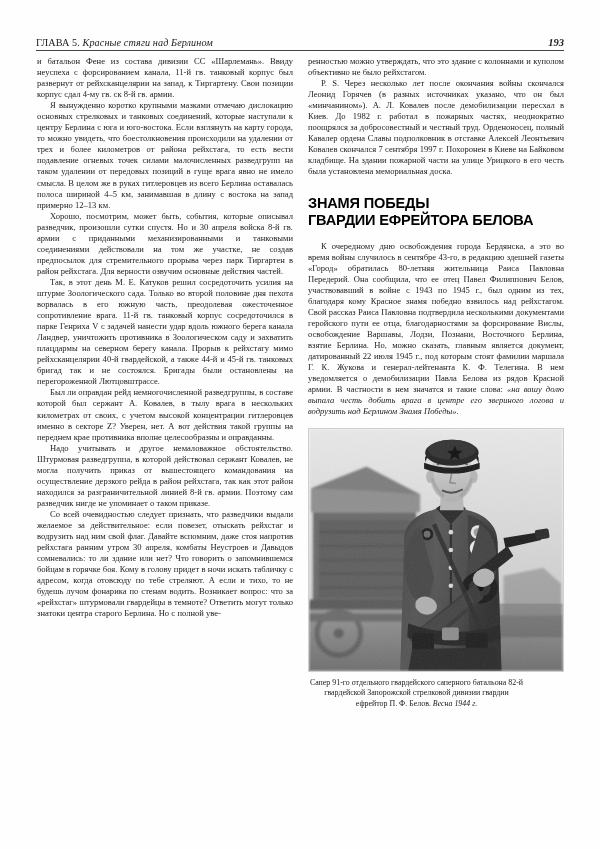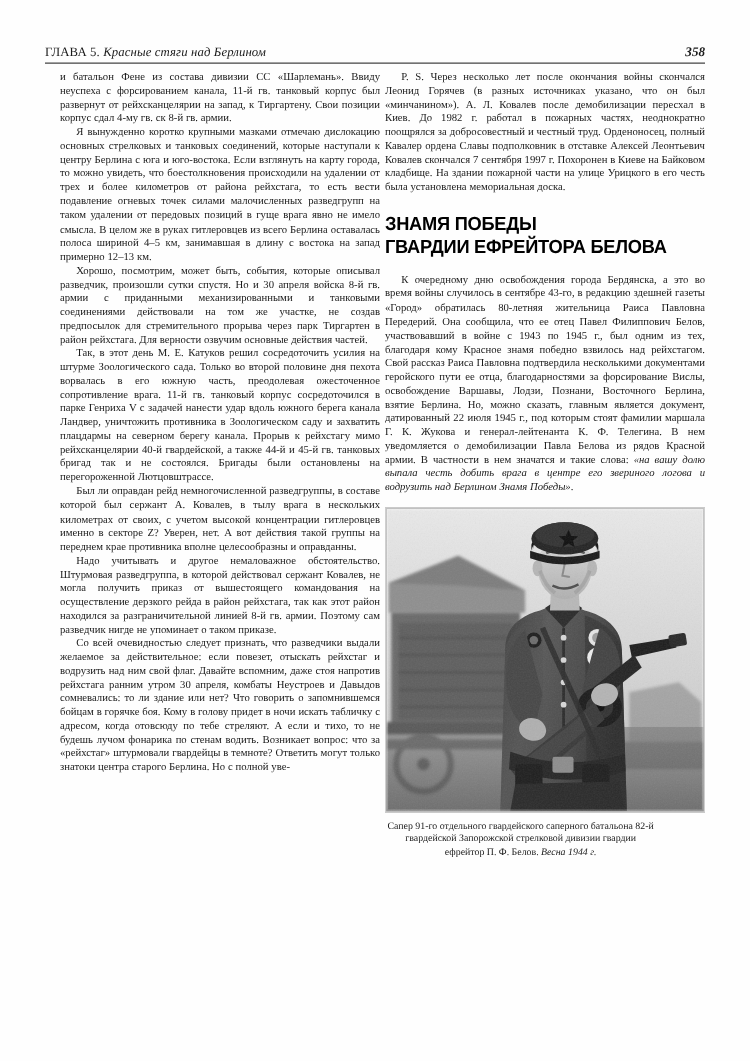--- a/index.html
+++ b/index.html
@@ -50,21 +50,21 @@
     left: 36px;
     top: 56px;
     width: 528px;
     height: 780px;
   }
   .col {
     position: absolute;
     top: 0;
     width: 256px;
   }
-  .col-left  { left: 12px; }
+  .col-left  { left: 1px; }
   .col-right { left: 272px; }
 
   p.body {
     margin: 0;
     font-size: 8.55px;
     line-height: 11.05px;
     text-align: justify;
     text-indent: 13px;
     hyphens: auto;
     -webkit-hyphens: auto;
@@ -115,36 +115,37 @@
 </head>
 <body>
 
 <div class="page">
 
   <div class="runhead">
     <div class="runhead-left">
       <span class="chap-no">ГЛАВА 5.</span>
       <span class="chap-title">Красные стяги над Берлином</span>
     </div>
-    <div class="runhead-right">358</div>
+    <div class="runhead-right">193</div>
   </div>
 
   <div class="columns">
 
     <div class="col col-left">
       <p class="body noindent">и батальон Фене из состава дивизии СС «Шарлемань». Ввиду неуспеха с форсированием канала, 11-й гв. танковый корпус был развернут от рейхсканцелярии на запад, к Тиргартену. Свои позиции корпус сдал 4-му гв. ск 8-й гв. армии.</p>
       <p class="body">Я вынужденно коротко крупными мазками отмечаю дислокацию основных стрелковых и танковых соединений, которые наступали к центру Берлина с юга и юго-востока. Если взглянуть на карту города, то можно увидеть, что боестолкновения происходили на удалении от трех и более километров от района рейхстага, то есть вести подавление огневых точек силами малочисленных разведгрупп на таком удалении от передовых позиций в гуще врага явно не имело смысла. В целом же в руках гитлеровцев из всего Берлина оставалась полоса шириной 4–5 км, занимавшая в длину с востока на запад примерно 12–13 км.</p>
       <p class="body">Хорошо, посмотрим, может быть, события, которые описывал разведчик, произошли сутки спустя. Но и 30 апреля войска 8-й гв. армии с приданными механизированными и танковыми соединениями действовали на том же участке, не создав предпосылок для стремительного прорыва через парк Тиргартен в район рейхстага. Для верности озвучим основные действия частей.</p>
       <p class="body">Так, в этот день М. Е. Катуков решил сосредоточить усилия на штурме Зоологического сада. Только во второй половине дня пехота ворвалась в его южную часть, преодолевая ожесточенное сопротивление врага. 11-й гв. танковый корпус сосредоточился в парке Генриха V с задачей нанести удар вдоль южного берега канала Ландвер, уничтожить противника в Зоологическом саду и захватить плацдармы на северном берегу канала. Прорыв к рейхстагу мимо рейхсканцелярии 40-й гвардейской, а также 44-й и 45-й гв. танковых бригад так и не состоялся. Бригады были остановлены на перегороженной Лютцовштрассе.</p>
       <p class="body">Был ли оправдан рейд немногочисленной разведгруппы, в составе которой был сержант А. Ковалев, в тылу врага в нескольких километрах от своих, с учетом высокой концентрации гитлеровцев именно в секторе Z? Уверен, нет. А вот действия такой группы на переднем крае противника вполне целесообразны и оправданны.</p>
       <p class="body">Надо учитывать и другое немаловажное обстоятельство. Штурмовая разведгруппа, в которой действовал сержант Ковалев, не могла получить приказ от вышестоящего командования на осуществление дерзкого рейда в район рейхстага, так как этот район находился за разграничительной линией 8-й гв. армии. Поэтому сам разведчик нигде не упоминает о таком приказе.</p>
       <p class="body">Со всей очевидностью следует признать, что разведчики выдали желаемое за действительное: если повезет, отыскать рейхстаг и водрузить над ним свой флаг. Давайте вспомним, даже стоя напротив рейхстага ранним утром 30 апреля, комбаты Неустроев и Давыдов сомневались: то ли здание или нет? Что говорить о запомнившемся бойцам в горячке боя. Кому в голову придет в ночи искать табличку с адресом, когда отовсюду по тебе стреляют. А если и тихо, то не будешь лучом фонарика по стенам водить. Возникает вопрос: что за «рейхстаг» штурмовали гвардейцы в темноте? Ответить могут только знатоки центра старого Берлина. Но с полной уве-</p>
     </div>
 
     <div class="col col-right">
+      <p class="body noindent">ренностью можно утверждать, что это здание с колоннами и куполом объективно не было рейхстагом.</p>
       <p class="body">P. S. Через несколько лет после окончания войны скончался Леонид Горячев (в разных источниках указано, что он был «минчанином»). А. Л. Ковалев после демобилизации пересхал в Киев. До 1982 г. работал в пожарных частях, неоднократно поощрялся за добросовестный и честный труд. Орденоносец, полный Кавалер ордена Славы подполковник в отставке Алексей Леонтьевич Ковалев скончался 7 сентября 1997 г. Похоронен в Киеве на Байковом кладбище. На здании пожарной части на улице Урицкого в его честь была установлена мемориальная доска.</p>
 
       <div class="section-heading">
         <span class="hl">ЗНАМЯ ПОБЕДЫ</span>
         <span class="hl">ГВАРДИИ ЕФРЕЙТОРА БЕЛОВА</span>
       </div>
 
       <p class="body">К очередному дню освобождения города Бердянска, а это во время войны случилось в сентябре 43-го, в редакцию здешней газеты «Город» обратилась 80-летняя жительница Раиса Павловна Передерий. Она сообщила, что ее отец Павел Филиппович Белов, участвовавший в войне с 1943 по 1945 г., был одним из тех, благодаря кому Красное знамя победно взвилось над рейхстагом. Свой рассказ Раиса Павловна подтвердила несколькими документами геройского пути ее отца, благодарностями за форсирование Вислы, освобождение Варшавы, Лодзи, Познани, Восточного Берлина, взятие Берлина. Но, можно сказать, главным является документ, датированный 22 июля 1945 г., под которым стоят фамилии маршала Г. К. Жукова и генерал-лейтенанта К. Ф. Телегина. В нем уведомляется о демобилизации Павла Белова из рядов Красной армии. В частности в нем значатся и такие слова: <em>«на вашу долю выпала честь добить врага в центре его звериного логова и водрузить над Берлином Знамя Победы»</em>.</p>
 
       <div class="photo-wrap">

